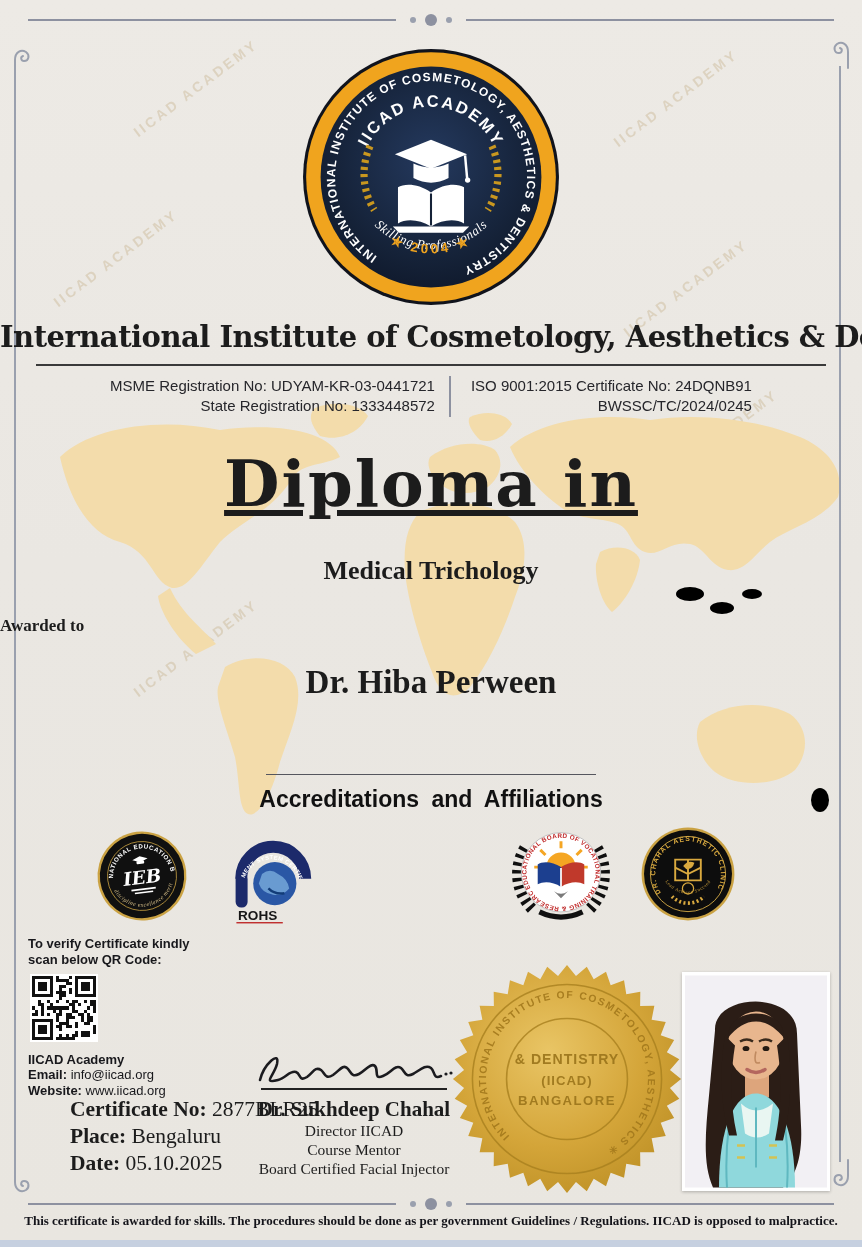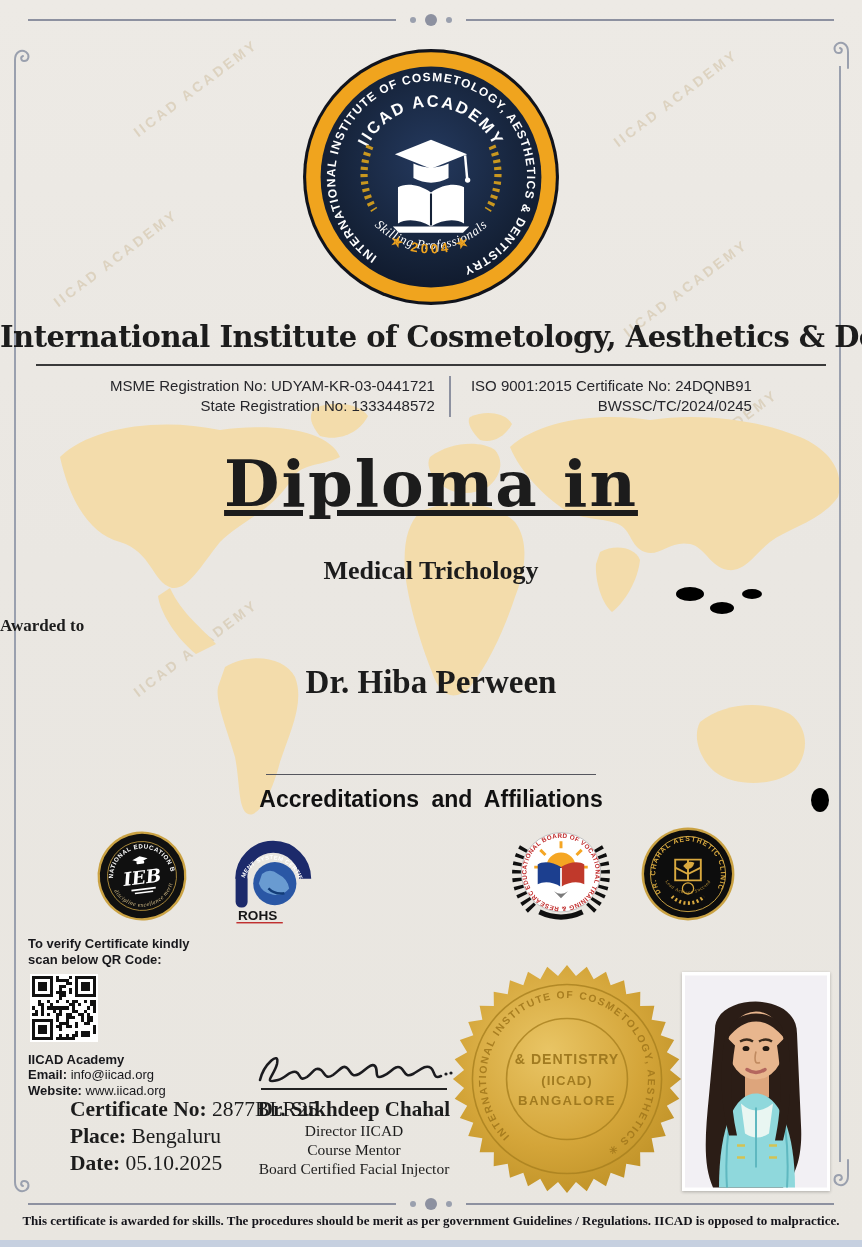--- a/index.html
+++ b/index.html
@@ -587,16 +587,16 @@
 
   <div class="orn-line" style="top:1198px;padding:0 28px;box-sizing:border-box;">
     <span class="seg"></span>
     <span class="dots">
         <i class="sm"></i>
         <i class="lg"></i>
         <i class="sm"></i>
       </span>
     <span class="seg"></span>
   </div>
-  <div class="disclaimer">This certificate is awarded for skills. The procedures should be merit as per government Guidelines / Regulations. IICAD is opposed to malpractice.</div>
+  <div class="disclaimer">This certificate is awarded for skills. The procedures should be done as per government Guidelines / Regulations. IICAD is opposed to malpractice.</div>
   <div class="bottom-strip"></div>
 
 </div>
 
 </body></html>

